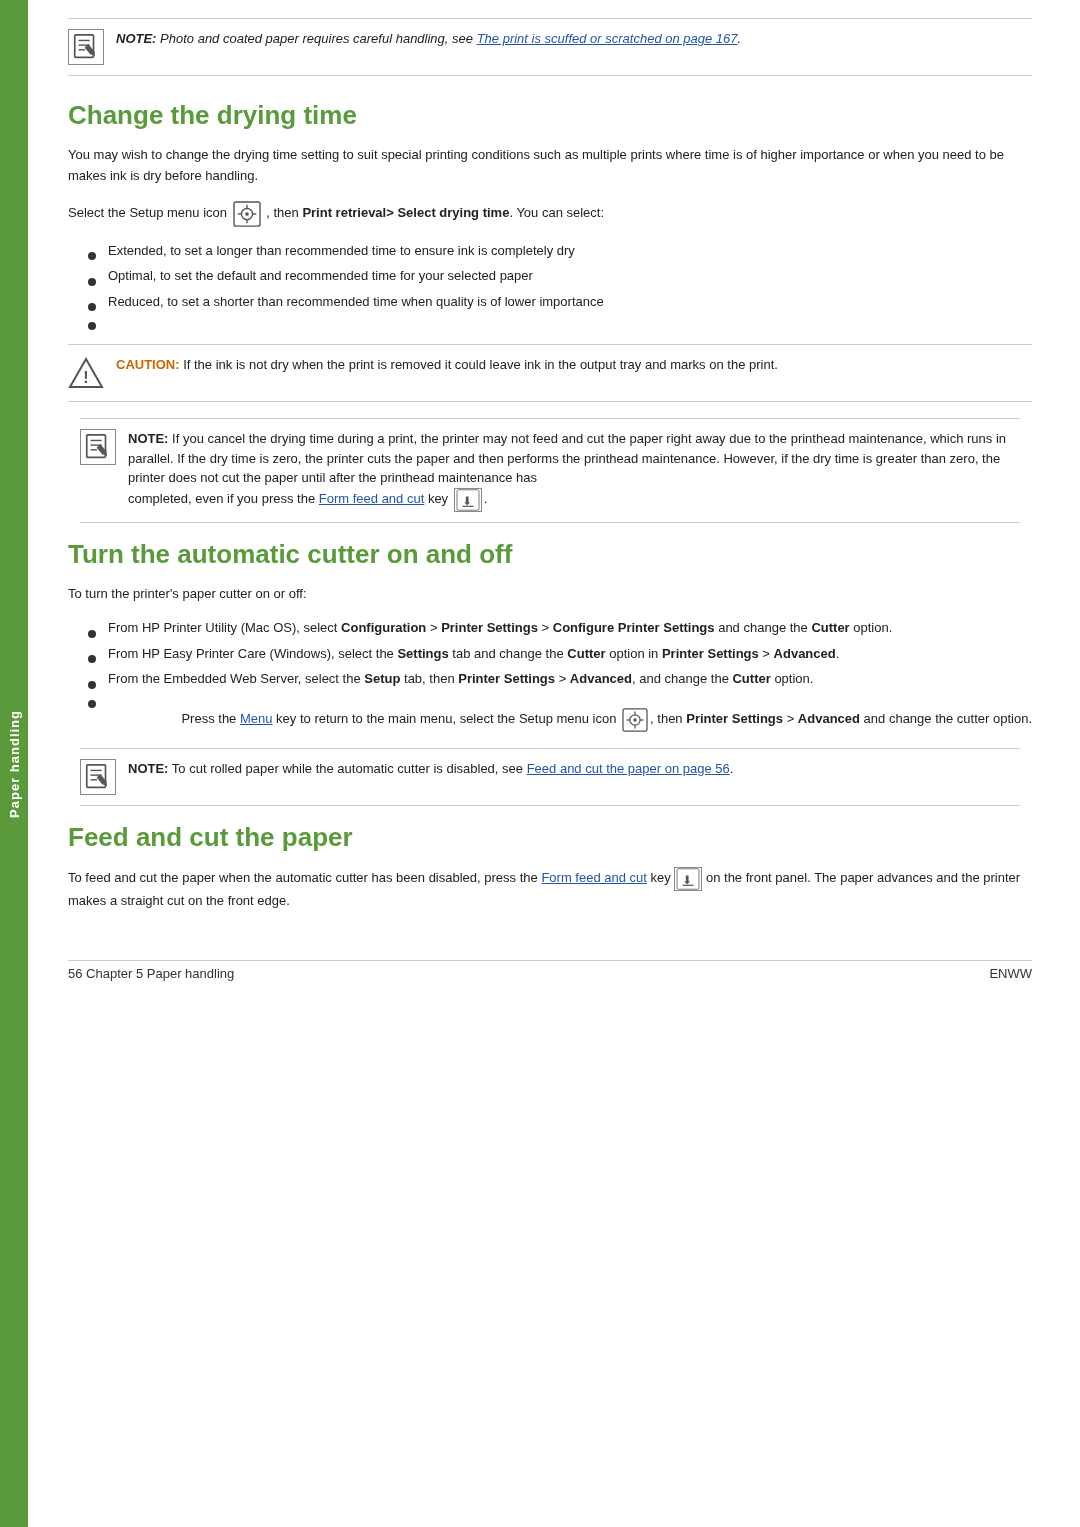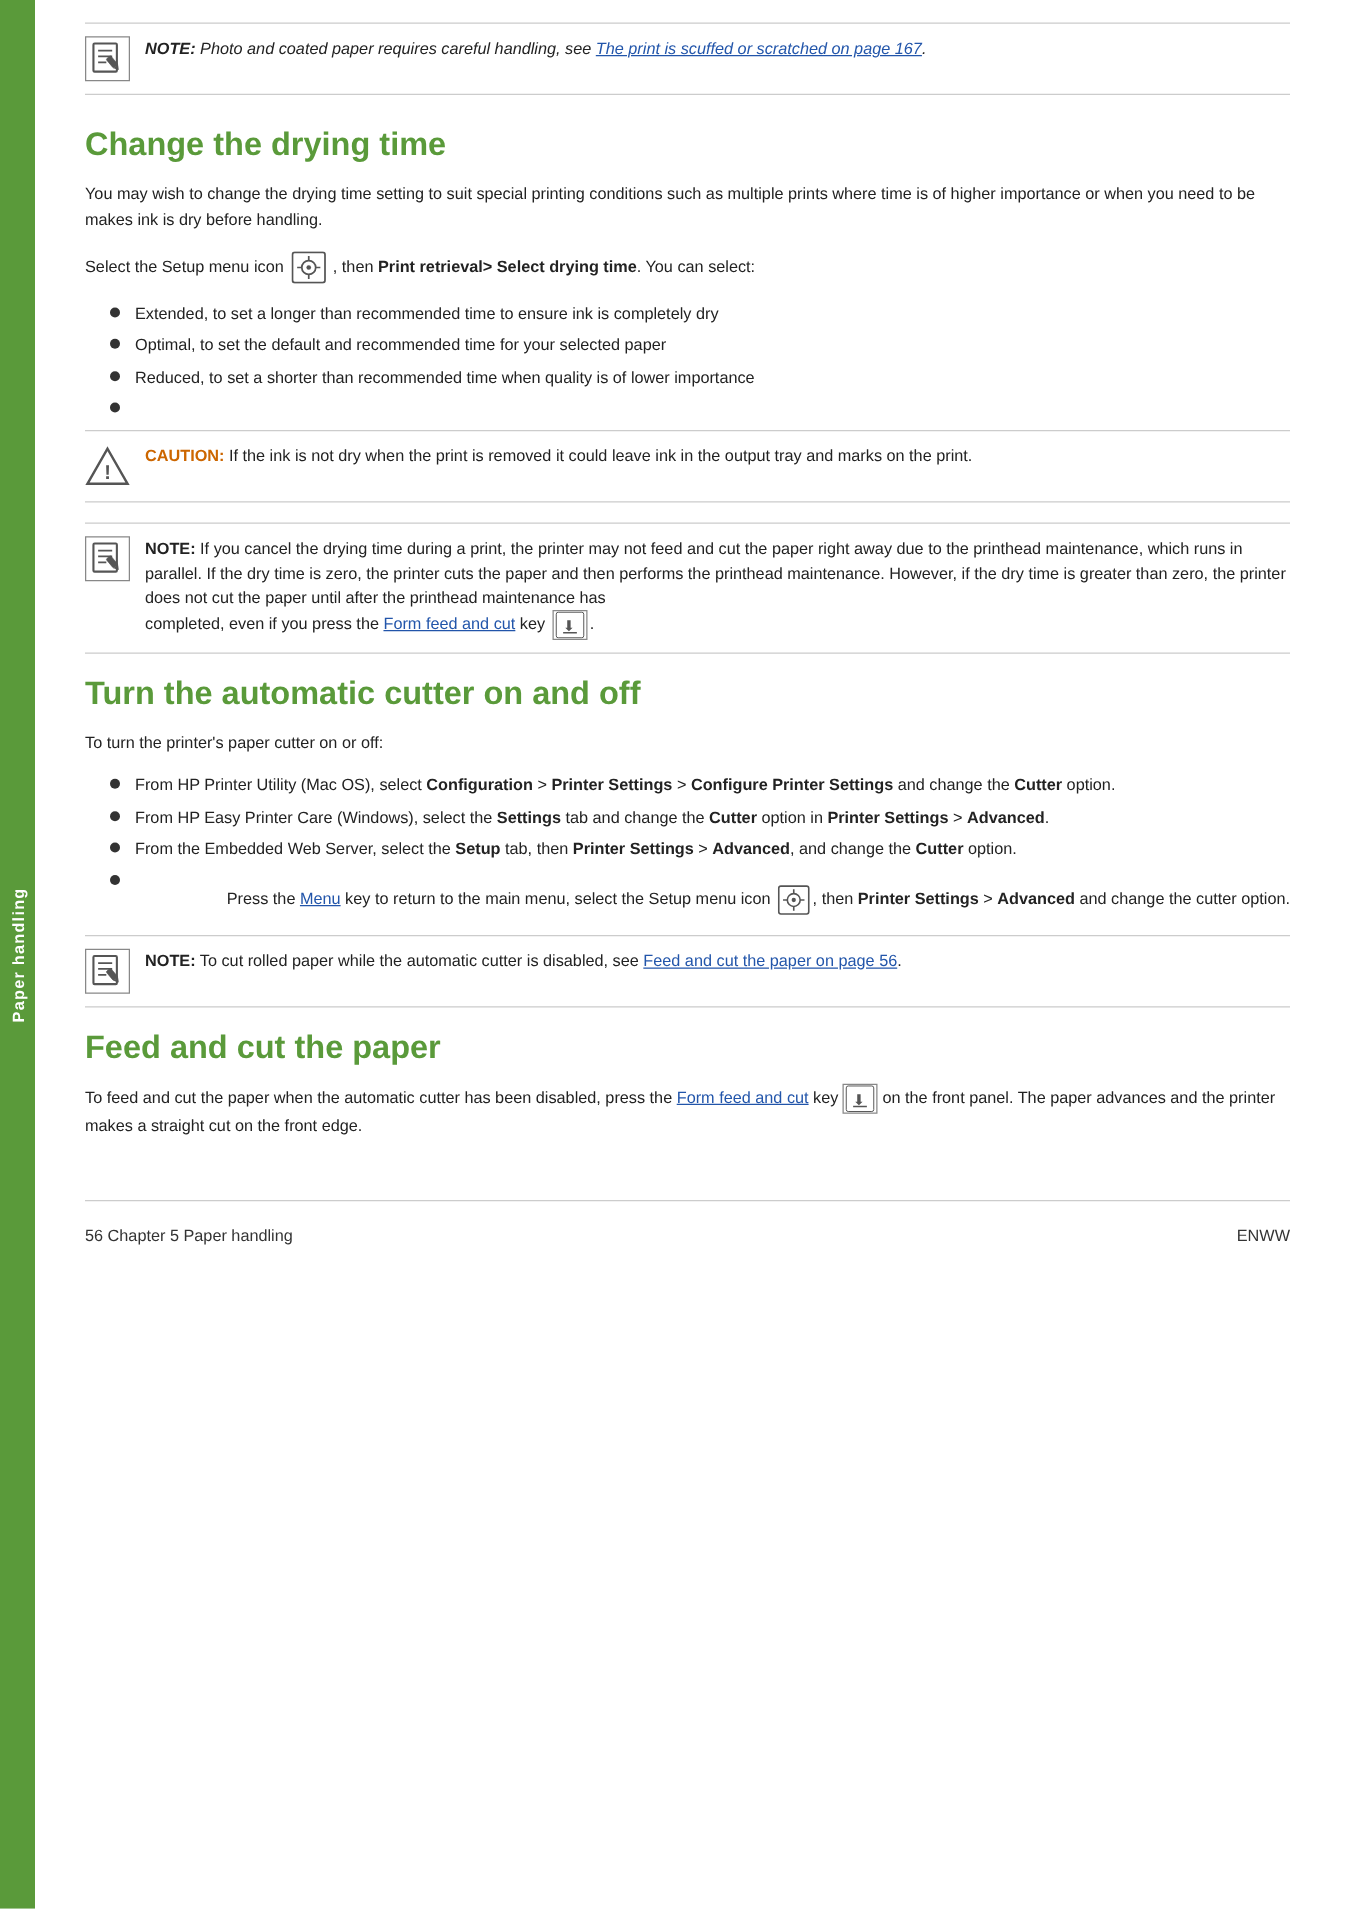--- a/index.html
+++ b/index.html
@@ -93,21 +93,21 @@
       margin-bottom: 14px;
     }
 
     
     .bullet-list {
       list-style: none;
       margin: 10px 0 10px 20px;
     }
     .bullet-list li {
       display: flex;
-      align-items: flex-start;
+      align-items: flex-end;
       margin-bottom: 6px;
       font-size: 13px;
       line-height: 1.5;
     }
     .bullet-dot {
       width: 8px;
       height: 8px;
       background: #333;
       border-radius: 50%;
       margin-top: 5px;
@@ -134,33 +134,33 @@
       justify-content: center;
     }
 
     
     .note-box-inline {
       display: flex;
       align-items: flex-start;
       border-top: 1px solid #ccc;
       border-bottom: 1px solid #ccc;
       padding: 10px 0;
-      margin: 16px 0;
+      margin: 16px 12px;
       gap: 12px;
     }
 
     .footer-row {
       display: flex;
       justify-content: space-between;
       align-items: center;
       margin-top: 48px;
       font-size: 13px;
       color: #333;
       border-top: 1px solid #ccc;
-      padding-top: 20px;
+      padding-top: 5px;
     }
 
     a { color: #2255aa; text-decoration: underline; }
     strong { font-weight: bold; }
 
     
     .setup-menu-icon {
       display: inline-block;
       width: 28px;
       height: 26px;

